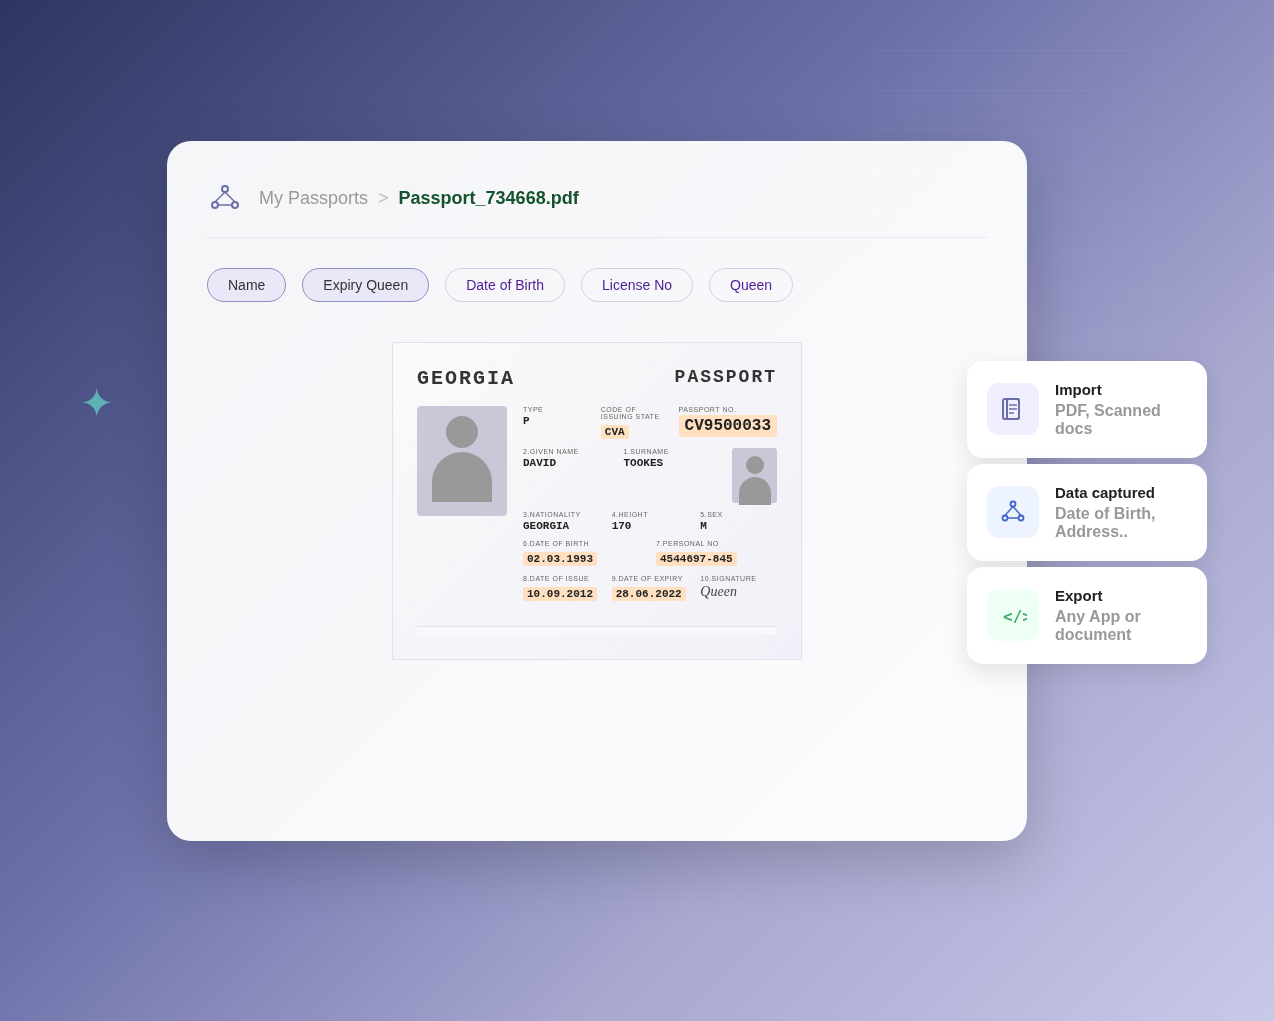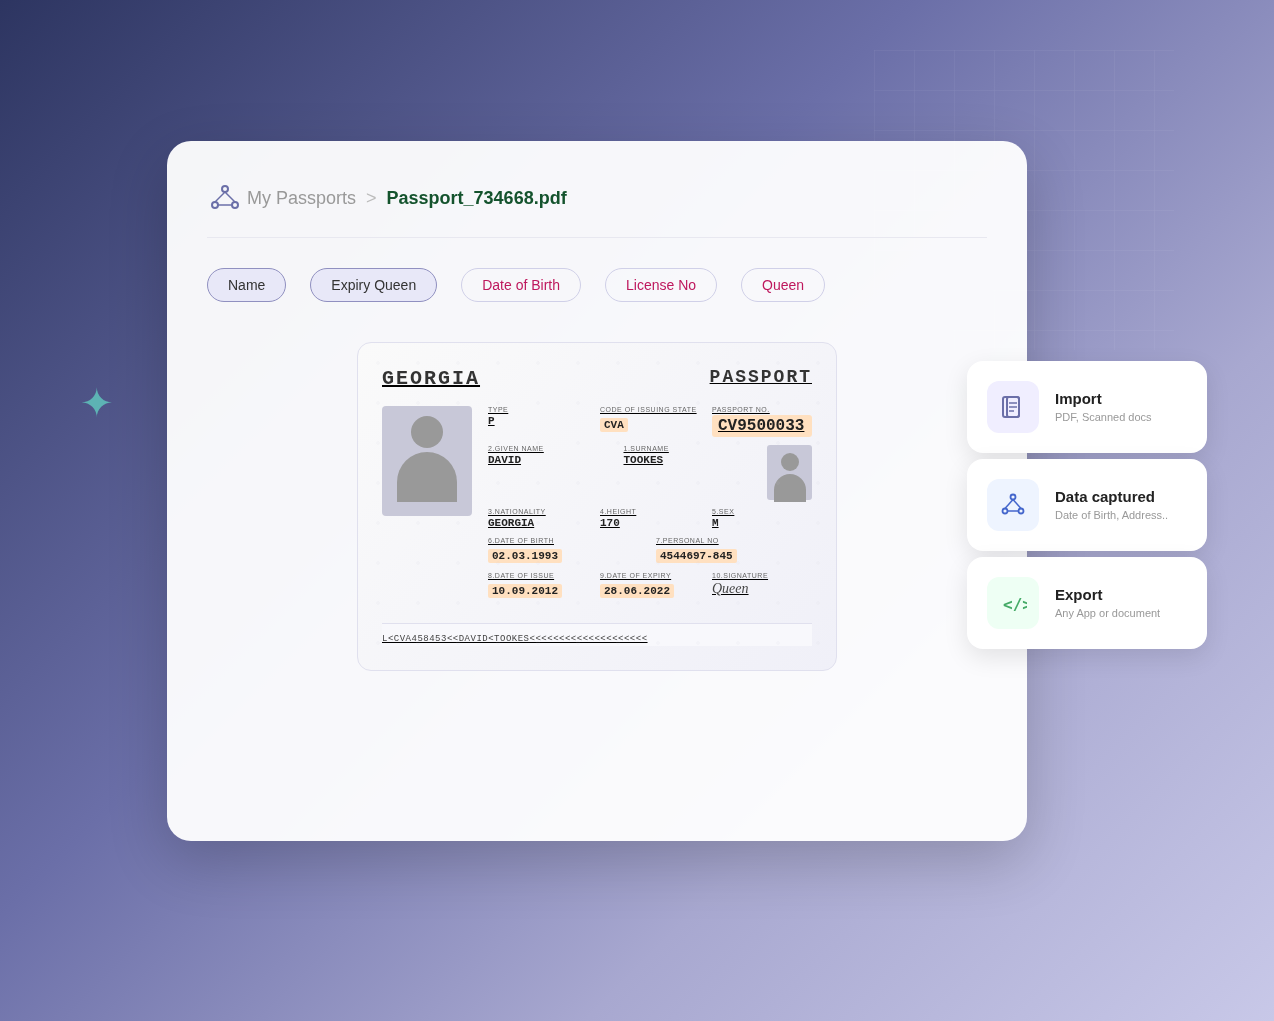--- a/index.html
+++ b/index.html
@@ -56,21 +56,21 @@
       padding: 40px;
       box-shadow: 0 20px 60px rgba(0,0,0,0.2);
       margin-left: -80px;
       margin-top: -40px;
     }
 
     
     .header {
       display: flex;
       align-items: center;
-      gap: 4px;
+      gap: 16px;
       margin-bottom: 30px;
       padding-bottom: 20px;
       border-bottom: 1px solid #e8e8f0;
     }
 
     .logo {
       width: 36px;
       height: 36px;
       color: #6b6fa8;
     }
@@ -92,21 +92,21 @@
     }
 
     .breadcrumb-current {
       color: #14532d;
       font-weight: 700;
     }
 
     
     .filter-row {
       display: flex;
-      gap: 24px;
+      gap: 16px;
       margin-bottom: 40px;
       flex-wrap: wrap;
     }
 
     .filter-tag {
       padding: 8px 20px;
       border-radius: 20px;
       font-size: 14px;
       font-weight: 500;
       cursor: pointer;
@@ -115,39 +115,38 @@
 
     .filter-tag.active {
       background: #e8e8f8;
       border-color: #9090c0;
       color: #333;
     }
 
     .filter-tag.inactive {
       background: transparent;
       border-color: #d0d0e8;
-      color: #be185d;
+      color: #4c1d95;
     }
 
     
     .passport-wrapper {
       display: flex;
       justify-content: center;
     }
 
     .passport-card {
       background: linear-gradient(135deg, #fafafa 0%, #f0f0f8 100%);
-      border-radius: 14px;
-      width: 480px;
+      border-radius: 0;
+      width: 410px;
       padding: 24px;
       border: 1px solid #e0e0ee;
       font-family: 'Courier New', monospace;
       position: relative;
       overflow: hidden;
-      text-decoration: underline;
     }
 
     
     .passport-card::before {
       content: '';
       position: absolute;
       top: 0; left: 0; right: 0; bottom: 0;
       background-image: 
         radial-gradient(circle at 20px 20px, rgba(200,200,220,0.15) 2px, transparent 2px),
         radial-gradient(circle at 60px 20px, rgba(200,200,220,0.15) 2px, transparent 2px);
@@ -361,22 +360,23 @@
     .feature-text {}
 
     .feature-title {
       font-size: 15px;
       font-weight: 700;
       color: #222;
       margin-bottom: 4px;
     }
 
     .feature-subtitle {
-      font-size: 11px;
+      font-size: 16px;
       color: #999;
+      font-weight: bold;
     }
   </style>
 </head>
 <body>
 
 <div class="bg-dots">
   <div class="bg-grid"></div>
   <div class="star-shape">✦</div>
 </div>
 
@@ -495,21 +495,20 @@
             </div>
             <div class="info-field">
               <div class="info-label">10.Signature</div>
               <div class="signature">Queen</div>
             </div>
           </div>
         </div>
       </div>
 
       <div class="mrz-section">
-        <div class="mrz-line">L&lt;CVA458453&lt;&lt;DAVID&lt;TOOKES&lt;&lt;&lt;&lt;&lt;&lt;&lt;&lt;&lt;&lt;&lt;&lt;&lt;&lt;&lt;&lt;&lt;&lt;&lt;&lt;</div>
       </div>
     </div>
   </div>
 
   <div class="feature-cards">
 
     <div class="feature-card">
       <div class="feature-icon purple">
         <svg width="28" height="28" viewBox="0 0 28 28" fill="none">
           <rect x="4" y="4" width="16" height="20" rx="2" stroke="#6b6fa8" stroke-width="2" fill="none"></rect>

